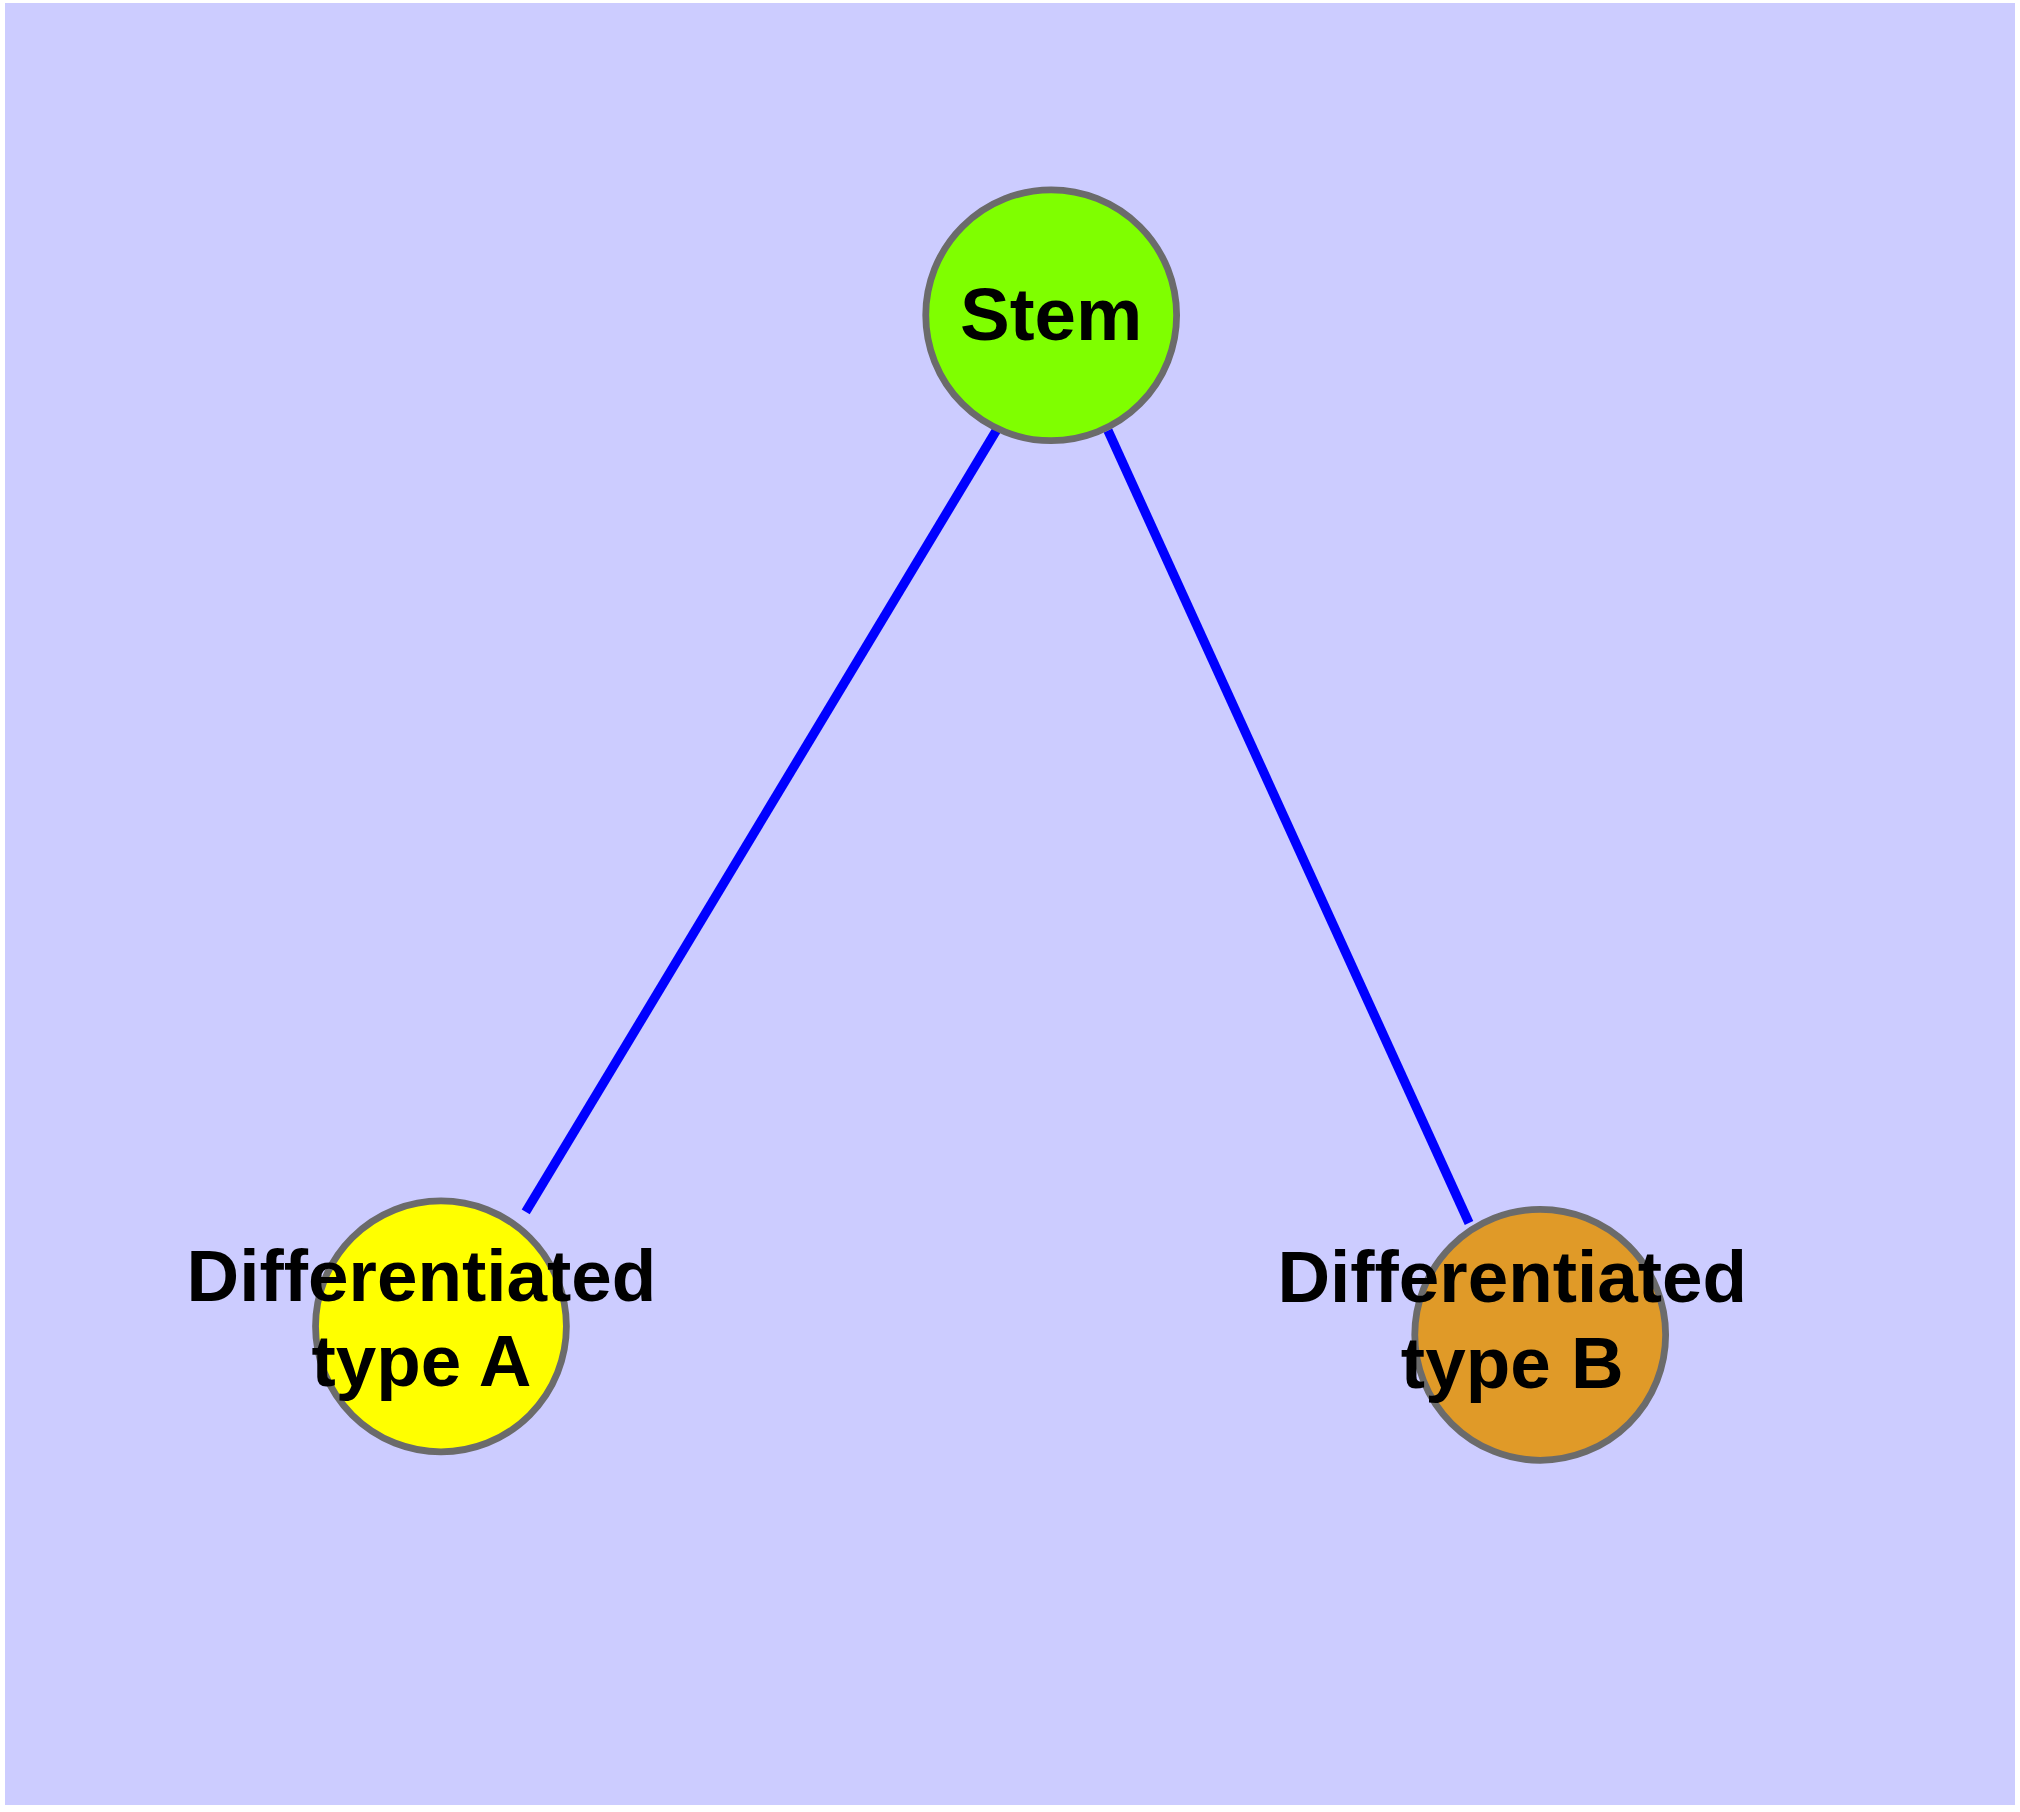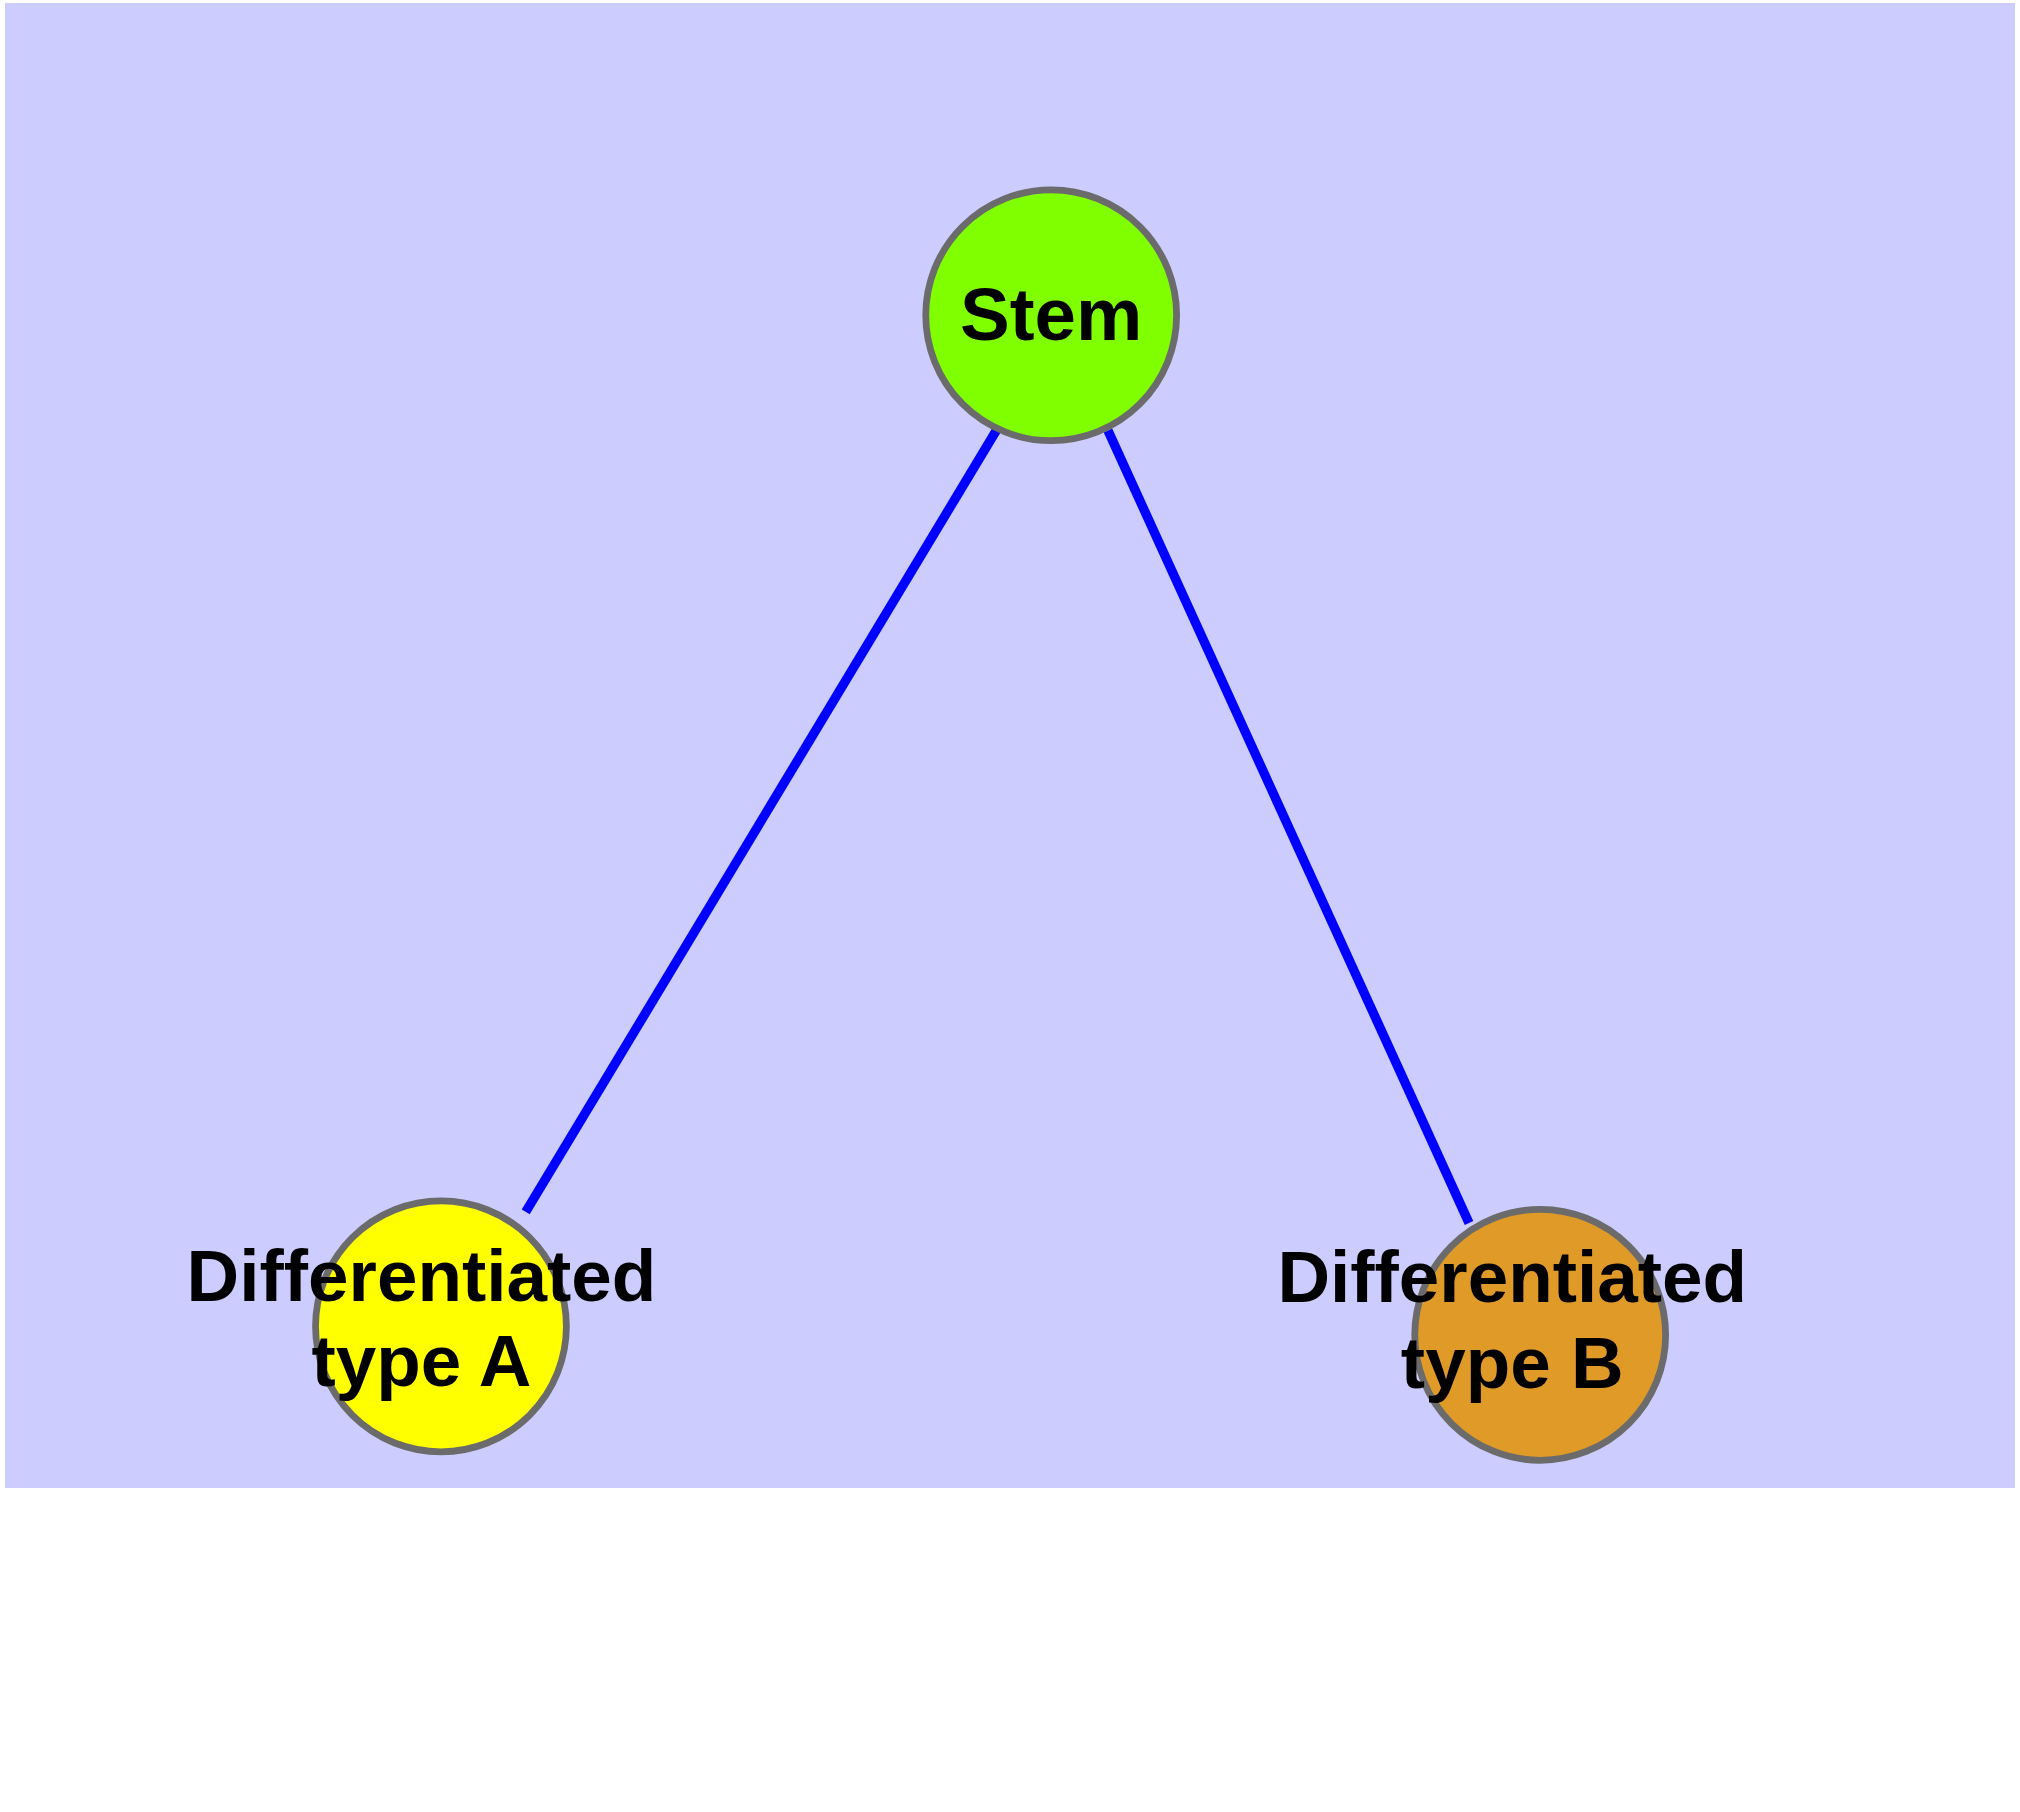--- a/index.html
+++ b/index.html
@@ -3,21 +3,21 @@
 <meta charset="utf-8">
 <style>
   html, body {
     margin: 0;
     padding: 0;
     background: #ffffff;
   }
   #stage {
     position: relative;
     width: 2021px;
-    height: 1488px;
+    height: 1812px;
     background: #ffffff;
     overflow: hidden;
     font-family: "Liberation Sans", sans-serif;
   }
   #canvas {
     position: absolute;
     left: 5.1px;
     top: 3.4px;
     width: 2010px;
     height: 1802px;

